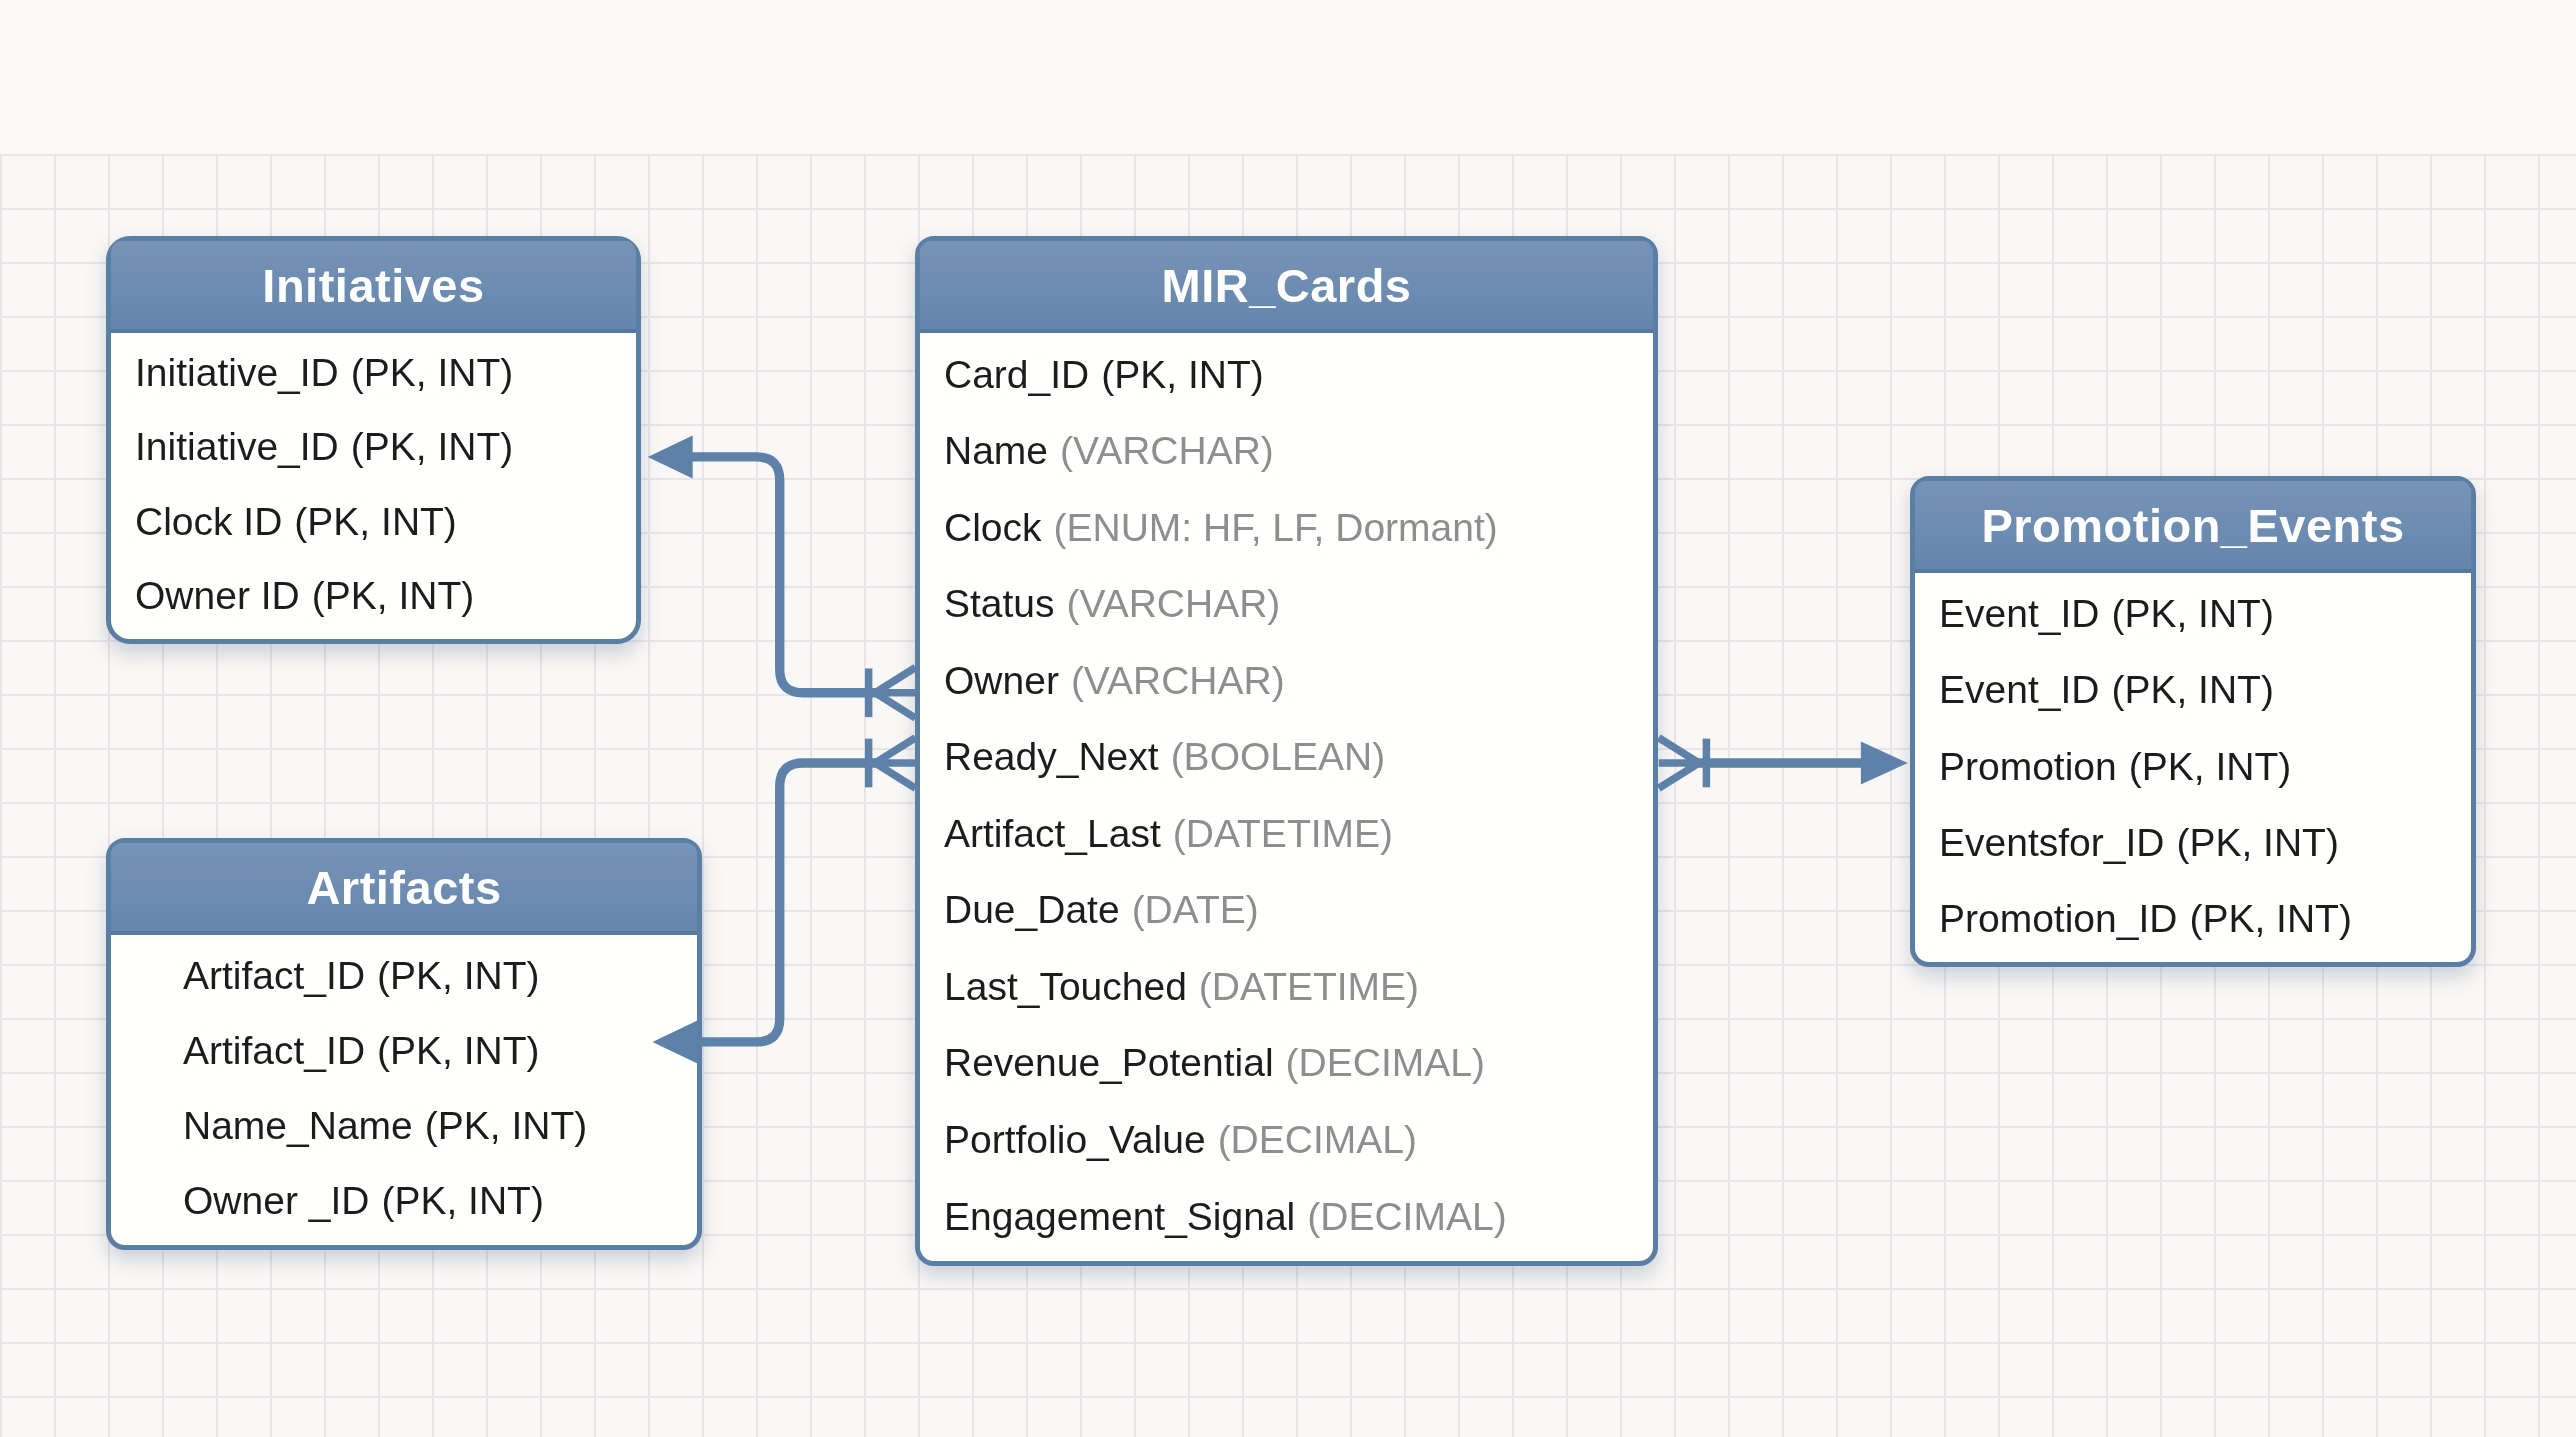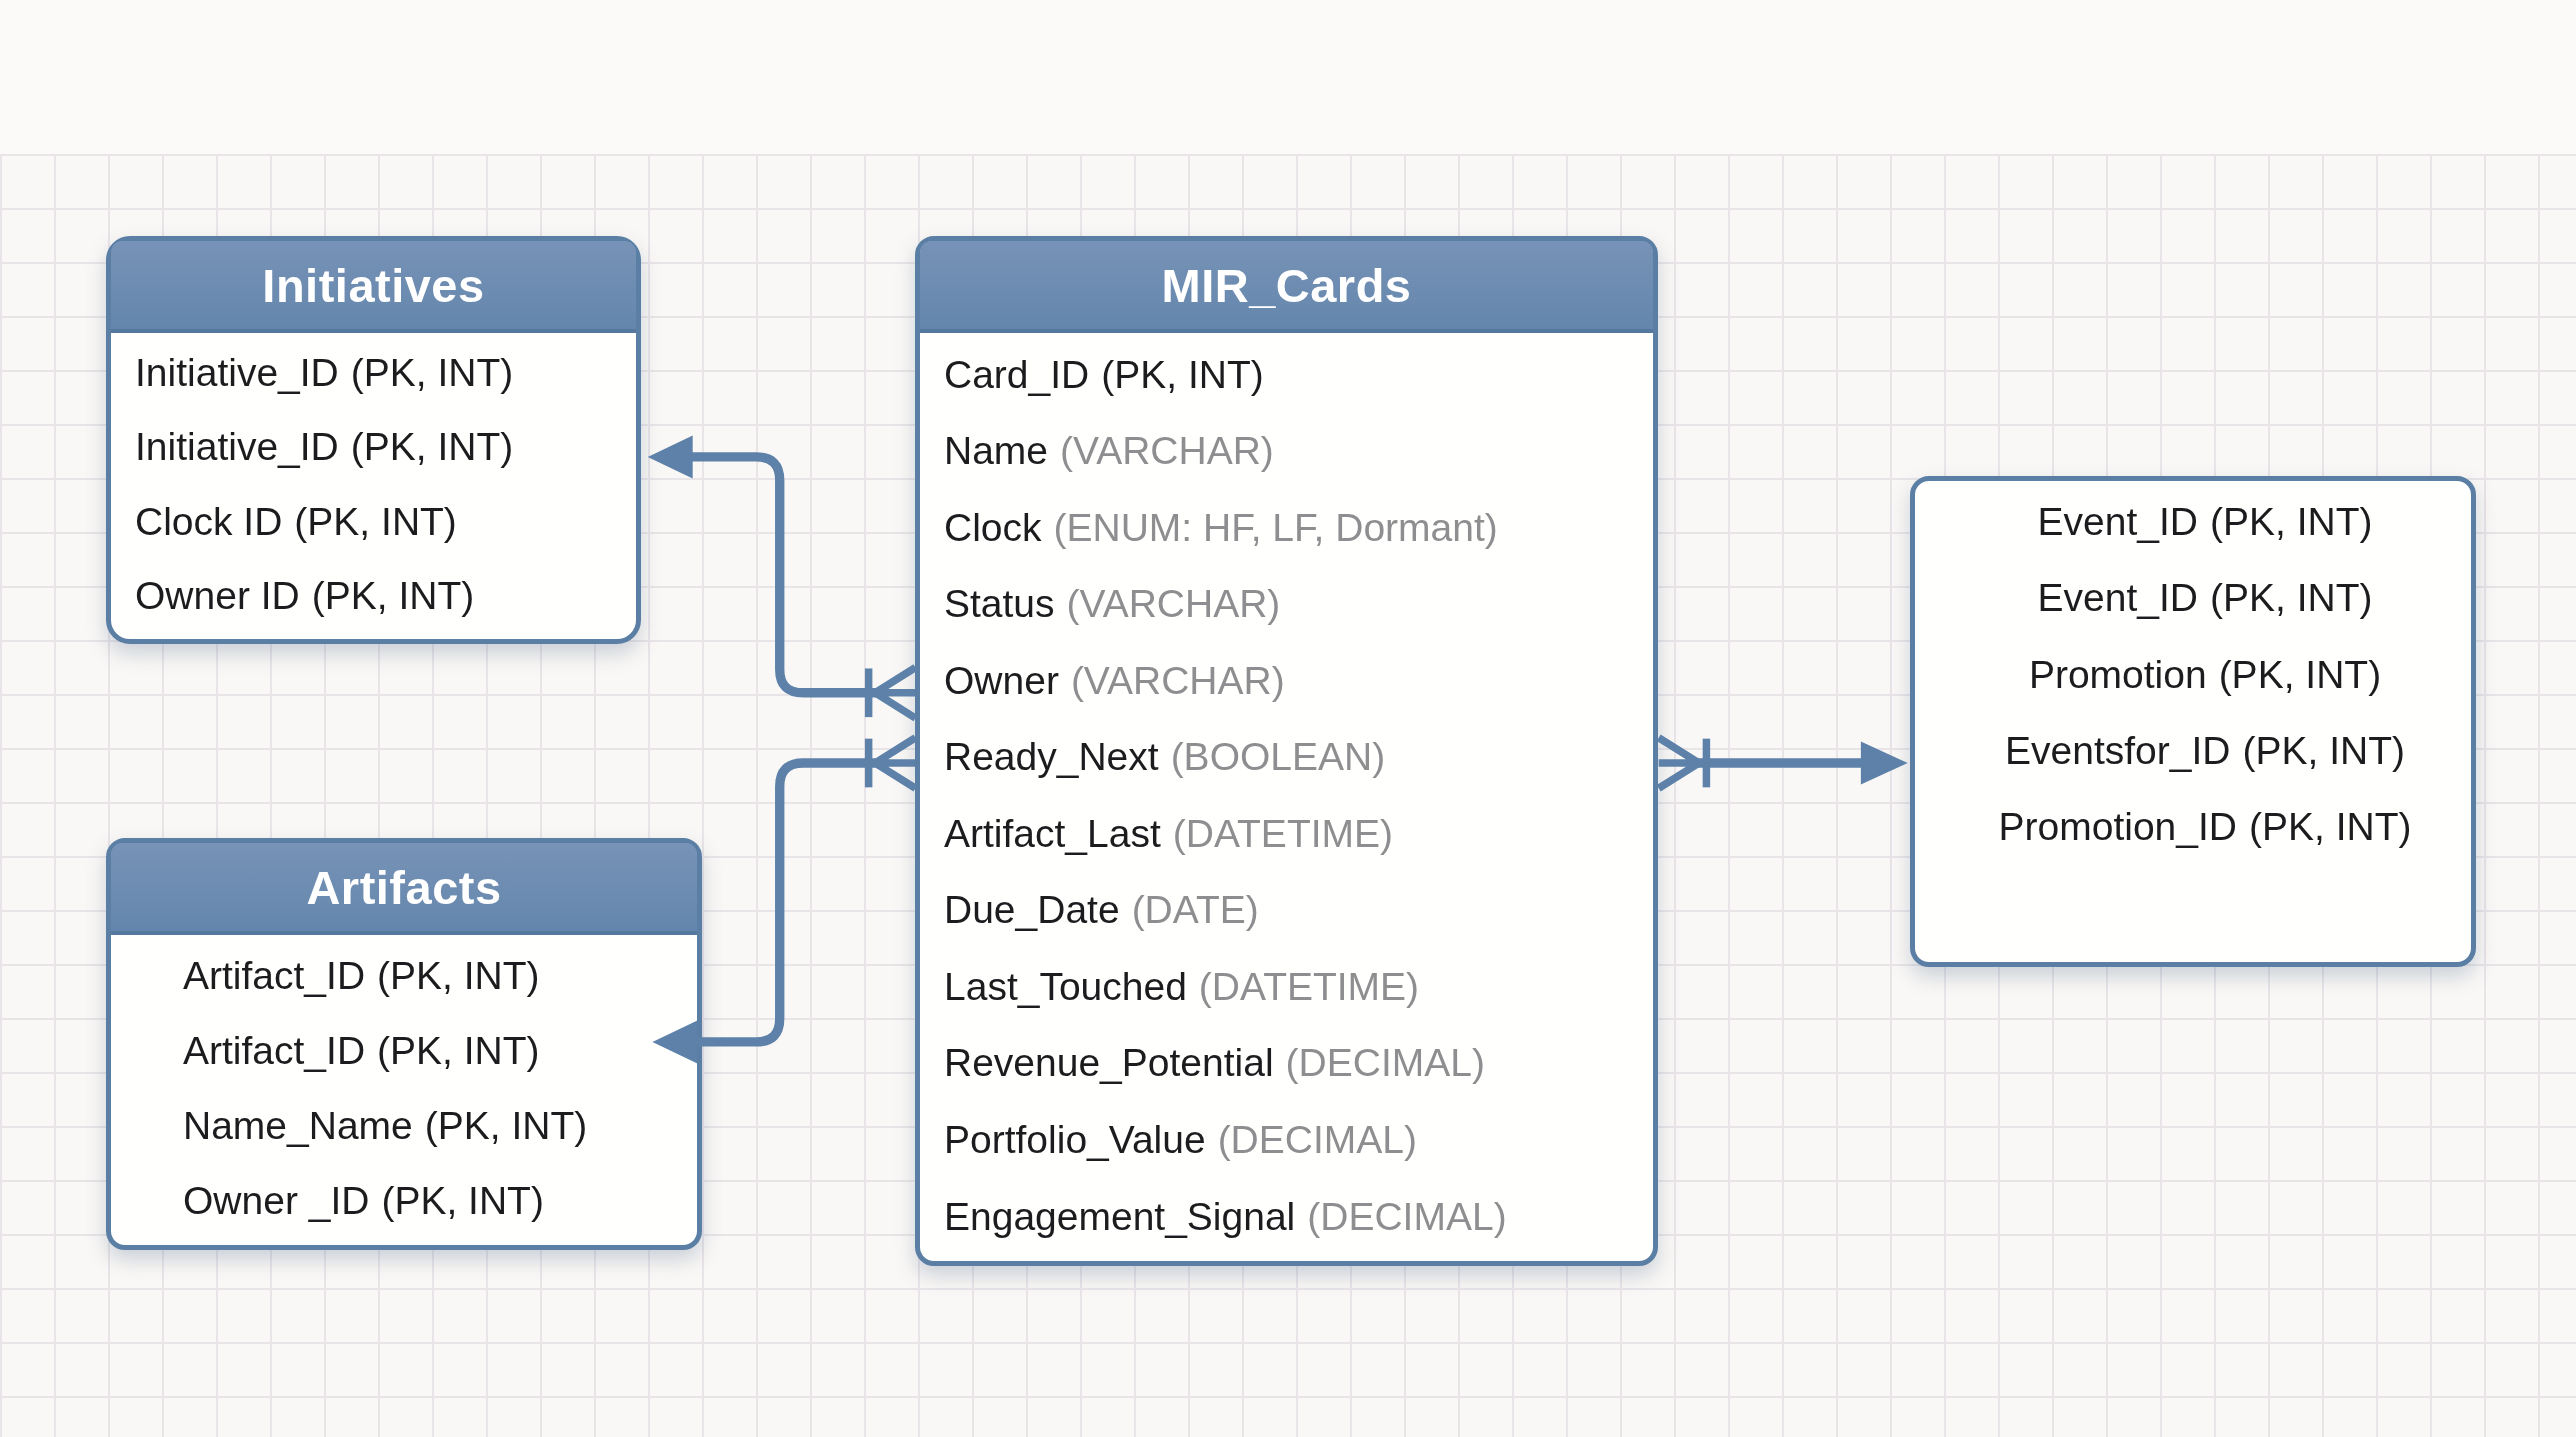--- a/index.html
+++ b/index.html
@@ -78,21 +78,21 @@
   .field-type { color: #1c1c1e; margin-left: 12px; }
   .field-type.muted { color: #8e8e90; }
 
   #tbl-initiatives      { left: 106px;  top: 236px; width: 535px; height: 408px; border-radius: 24px; }
   #tbl-initiatives      .table-body { height: 304px; }
   #tbl-mir-cards        { left: 915px;  top: 236px; width: 743px; height: 1030px; }
   #tbl-mir-cards        .table-body { height: 926px; }
   #tbl-artifacts        { left: 106px;  top: 838px; width: 596px; height: 412px; }
   #tbl-artifacts        .table-body { height: 308px; margin-left: 48px; }
   #tbl-promotion-events { left: 1910px; top: 476px; width: 566px; height: 491px; }
-  #tbl-promotion-events .table-body { height: 388px; align-items: center; }
+  #tbl-promotion-events .table-body { height: 388px; }
 
   .connector-layer {
     position: absolute;
     left: 0;
     top: 0;
     pointer-events: none;
   }
 </style>
 </head>
 <body>
@@ -200,20 +200,23 @@
           <span class="field-type">(PK, INT)</span>
         </div>
         <div class="field-row">
           <span class="field-name">Owner _ID</span>
           <span class="field-type">(PK, INT)</span>
         </div>
       </div>
   </div>
 
   <div class="db-table" id="tbl-promotion-events">
+    <div class="table-header">
+      <span>Promotion_Events</span>
+    </div>
     <div class="table-body">
         <div class="field-row">
           <span class="field-name">Event_ID</span>
           <span class="field-type">(PK, INT)</span>
         </div>
         <div class="field-row">
           <span class="field-name">Event_ID</span>
           <span class="field-type">(PK, INT)</span>
         </div>
         <div class="field-row">

